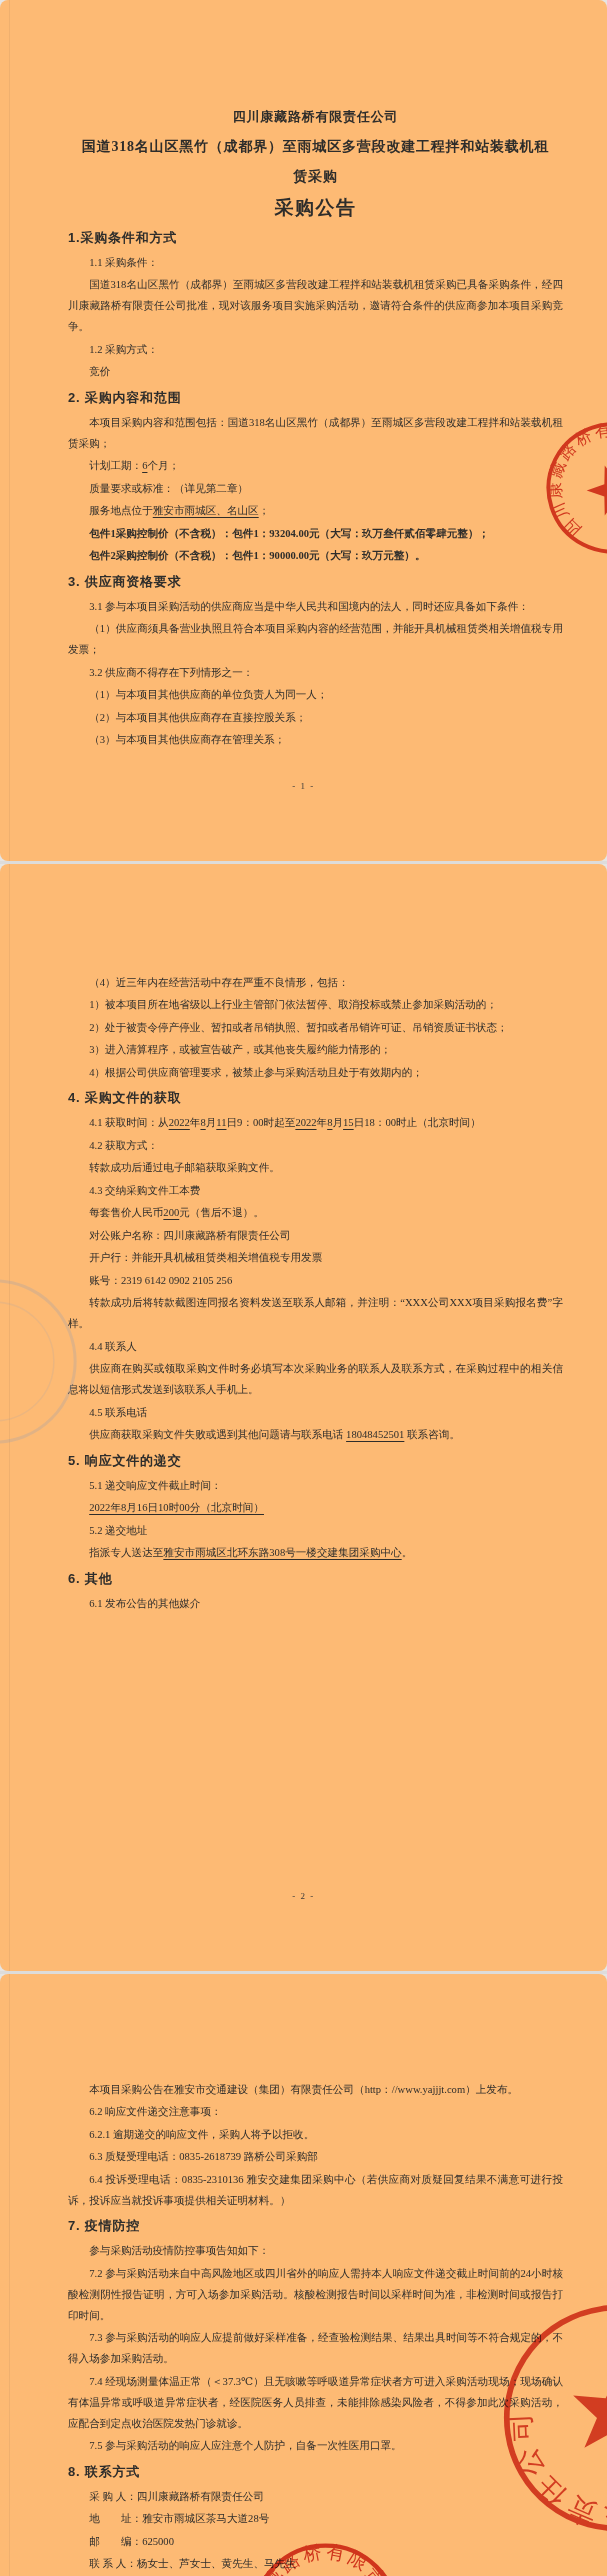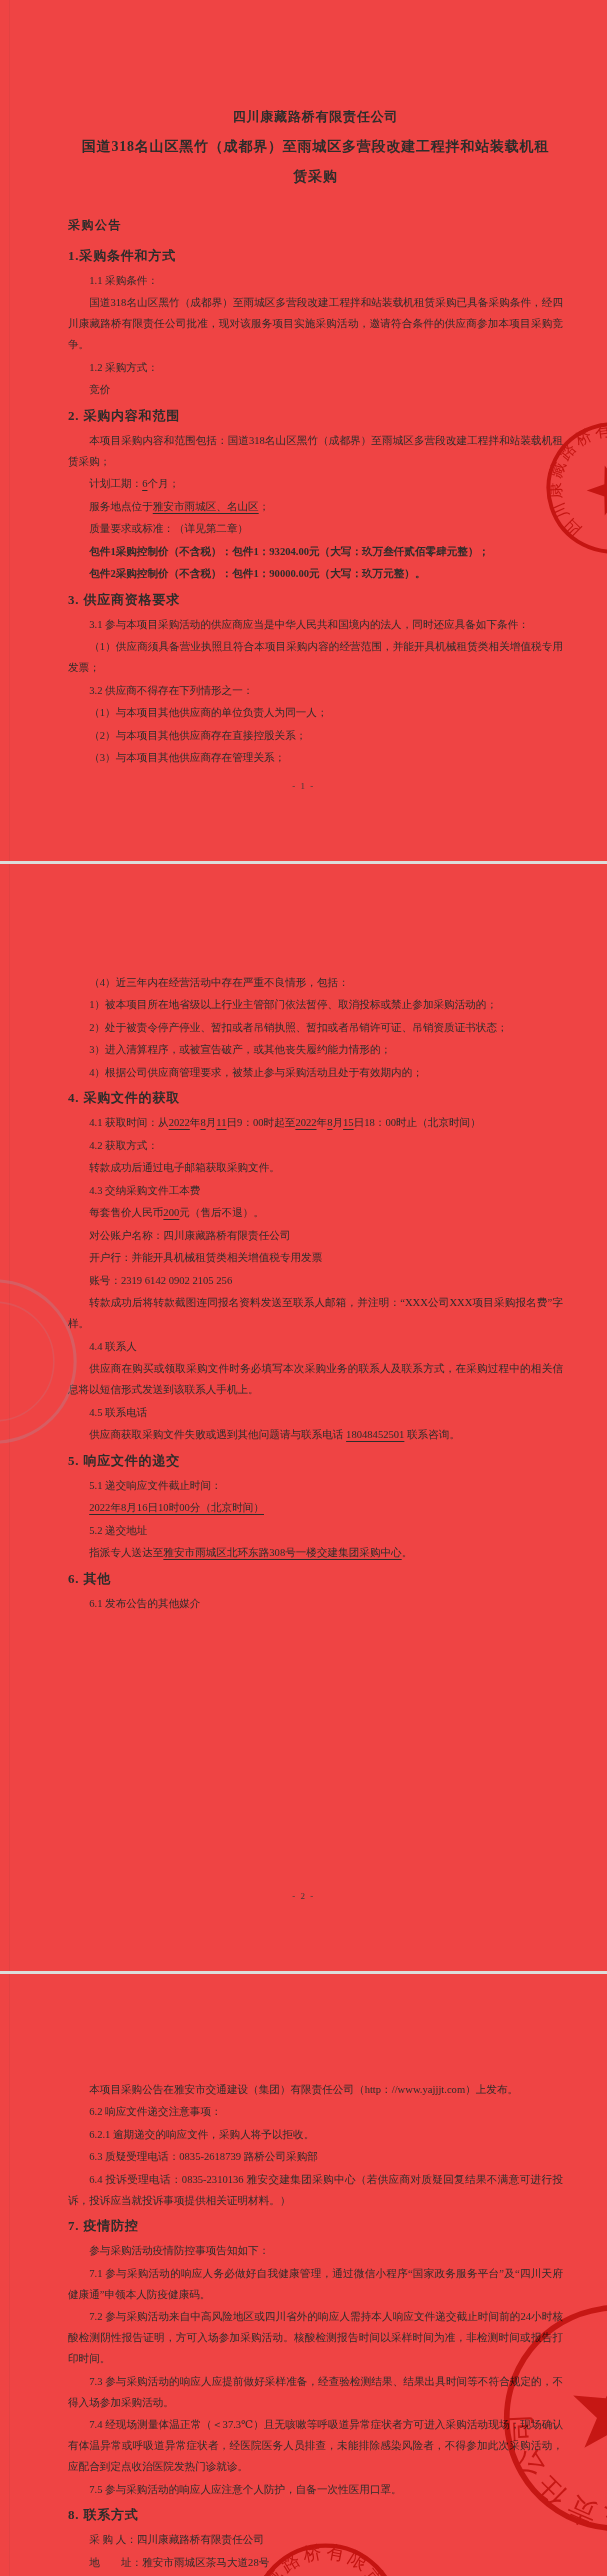--- a/index.html
+++ b/index.html
@@ -1,28 +1,28 @@
 <!DOCTYPE html>
 <html style="font-size:12px"><head>
 <meta charset="utf-8">
 <style>
   html,body{margin:0;padding:0;background:#e6e5e3;}
   body{width:607px;font-family:"Liberation Serif","DejaVu Serif",serif;color:#2e2d2b;}
   .doc{width:607px;}
-  .page{position:relative;width:607px;background:#ef4444;overflow:hidden;box-sizing:border-box;}
+  .page{position:relative;width:607px;background:#fdba74;overflow:hidden;box-sizing:border-box;border-radius:8px;}
   .page::before{content:'';position:absolute;left:9px;top:0;bottom:0;width:0.8px;background:rgba(60,60,60,.07);}
   .page-gap{height:3px;background:#dddcda;}
   #page1{height:861px;padding:105px 44px 0 68px;}
   #page2{height:1107px;padding:106px 44px 0 68px;}
   #page3{height:855px;padding:103px 44px 0 68px;}
   .title-company{text-align:center;font-size:13px;font-weight:700;line-height:24px;letter-spacing:0.8px;}
   .title-project{text-align:center;font-size:14px;font-weight:700;line-height:30px;max-width:474px;margin:3px auto 0;letter-spacing:0.8px;}
-  .title-notice{font-size:12px;font-weight:700;line-height:29px;margin-top:19px;letter-spacing:1.5px;}
+  .title-notice{text-align:center;font-size:19px;font-weight:700;line-height:29px;margin-top:1px;letter-spacing:1.5px;}
   .blk{font-size:10.6px;line-height:21px;margin:1.5px 0;text-align:justify;}
-  .blk.h{font-size:13px;font-weight:700;line-height:23.5px;margin:3.8px 0 2.3px;font-family:Liberation Serif, serif;letter-spacing:0.8px;text-align:left;}
+  .blk.h{font-size:13px;font-weight:700;line-height:23.5px;margin:3.8px 0 2.3px;font-family:Liberation Sans, sans-serif;letter-spacing:0.8px;text-align:left;}
   .blk.p{text-indent:2em;}
   .blk.b{font-weight:700;}
   .u{text-decoration:underline;text-underline-offset:3px;}
   .pagenum{position:absolute;left:0;right:0;bottom:70px;text-align:center;font-size:9px;color:#3a3a3a;letter-spacing:1.5px;}
   .seal{position:absolute;pointer-events:none;mix-blend-mode:multiply;}
   .seal svg{display:block;}
   .sig-line{position:absolute;font-size:9.5px;color:#2e2d2b;letter-spacing:0.4px;white-space:nowrap;}
   .faint-stamp{position:absolute;opacity:.28;pointer-events:none;}
 </style>
 </head>
@@ -36,22 +36,22 @@
     <div class="title-notice">采购公告</div>
     <div>
         <div class="blk h"><span>1.采购条件和方式</span></div>
         <div class="blk p"><span>1.1 采购条件：</span></div>
         <div class="blk p"><span>国道318名山区黑竹（成都界）至雨城区多营段改建工程拌和站装载机租赁采购已具备采购条件，经四川康藏路桥有限责任公司批准，现对该服务项目实施采购活动，邀请符合条件的供应商参加本项目采购竞争。</span></div>
         <div class="blk p"><span>1.2 采购方式：</span></div>
         <div class="blk p"><span>竞价</span></div>
         <div class="blk h"><span>2. 采购内容和范围</span></div>
         <div class="blk p"><span>本项目采购内容和范围包括：国道318名山区黑竹（成都界）至雨城区多营段改建工程拌和站装载机租赁采购；</span></div>
         <div class="blk p"><span>计划工期：</span><span class="u">6</span><span>个月；</span></div>
+        <div class="blk p"><span>质量要求或标准：（详见第二章）</span></div>
         <div class="blk p"><span>服务地点位于</span><span class="u">雅安市雨城区、名山区</span><span>；</span></div>
-        <div class="blk p"><span>质量要求或标准：（详见第二章）</span></div>
         <div class="blk p b"><span>包件1采购控制价（不含税）：包件1：93204.00元（大写：玖万叁仟贰佰零肆元整）；</span></div>
         <div class="blk p b"><span>包件2采购控制价（不含税）：包件1：90000.00元（大写：玖万元整）。</span></div>
         <div class="blk h"><span>3. 供应商资格要求</span></div>
         <div class="blk p"><span>3.1 参与本项目采购活动的供应商应当是中华人民共和国境内的法人，同时还应具备如下条件：</span></div>
         <div class="blk p"><span>（1）供应商须具备营业执照且符合本项目采购内容的经营范围，并能开具机械租赁类相关增值税专用发票；</span></div>
         <div class="blk p"><span>3.2 供应商不得存在下列情形之一：</span></div>
         <div class="blk p"><span>（1）与本项目其他供应商的单位负责人为同一人；</span></div>
         <div class="blk p"><span>（2）与本项目其他供应商存在直接控股关系；</span></div>
         <div class="blk p"><span>（3）与本项目其他供应商存在管理关系；</span></div>
       </div>
@@ -114,21 +114,20 @@
 
   <div class="page" id="page3">
     <div>
         <div class="blk p"><span>本项目采购公告在雅安市交通建设（集团）有限责任公司（http：//www.yajjjt.com）上发布。</span></div>
         <div class="blk p"><span>6.2 响应文件递交注意事项：</span></div>
         <div class="blk p"><span>6.2.1 逾期递交的响应文件，采购人将予以拒收。</span></div>
         <div class="blk p"><span>6.3 质疑受理电话：0835-2618739 路桥公司采购部</span></div>
         <div class="blk p"><span>6.4 投诉受理电话：0835-2310136 雅安交建集团采购中心（若供应商对质疑回复结果不满意可进行投诉，投诉应当就投诉事项提供相关证明材料。）</span></div>
         <div class="blk h"><span>7. 疫情防控</span></div>
         <div class="blk p"><span>参与采购活动疫情防控事项告知如下：</span></div>
-        <div class="blk p"><span>7.1 参与采购活动的响应人务必做好自我健康管理，通过微信小程序“国家政务服务平台”及“四川天府健康通”申领本人防疫健康码。</span></div>
         <div class="blk p"><span>7.2 参与采购活动来自中高风险地区或四川省外的响应人需持本人响应文件递交截止时间前的24小时核酸检测阴性报告证明，方可入场参加采购活动。核酸检测报告时间以采样时间为准，非检测时间或报告打印时间。</span></div>
         <div class="blk p"><span>7.3 参与采购活动的响应人应提前做好采样准备，经查验检测结果、结果出具时间等不符合规定的，不得入场参加采购活动。</span></div>
         <div class="blk p"><span>7.4 经现场测量体温正常（＜37.3℃）且无咳嗽等呼吸道异常症状者方可进入采购活动现场；现场确认有体温异常或呼吸道异常症状者，经医院医务人员排查，未能排除感染风险者，不得参加此次采购活动，应配合到定点收治医院发热门诊就诊。</span></div>
         <div class="blk p"><span>7.5 参与采购活动的响应人应注意个人防护，自备一次性医用口罩。</span></div>
         <div class="blk h"><span>8. 联系方式</span></div>
         <div class="blk p"><span>采 购 人：四川康藏路桥有限责任公司</span></div>
         <div class="blk p"><span>地　　址：雅安市雨城区茶马大道28号</span></div>
         <div class="blk p"><span>邮　　编：625000</span></div>
         <div class="blk p"><span>联 系 人：杨女士、芦女士、黄先生、马先生</span></div>
         <div class="blk p"><span>电　　话：18048452501、15181245552、13880787035、18180004107</span></div>

